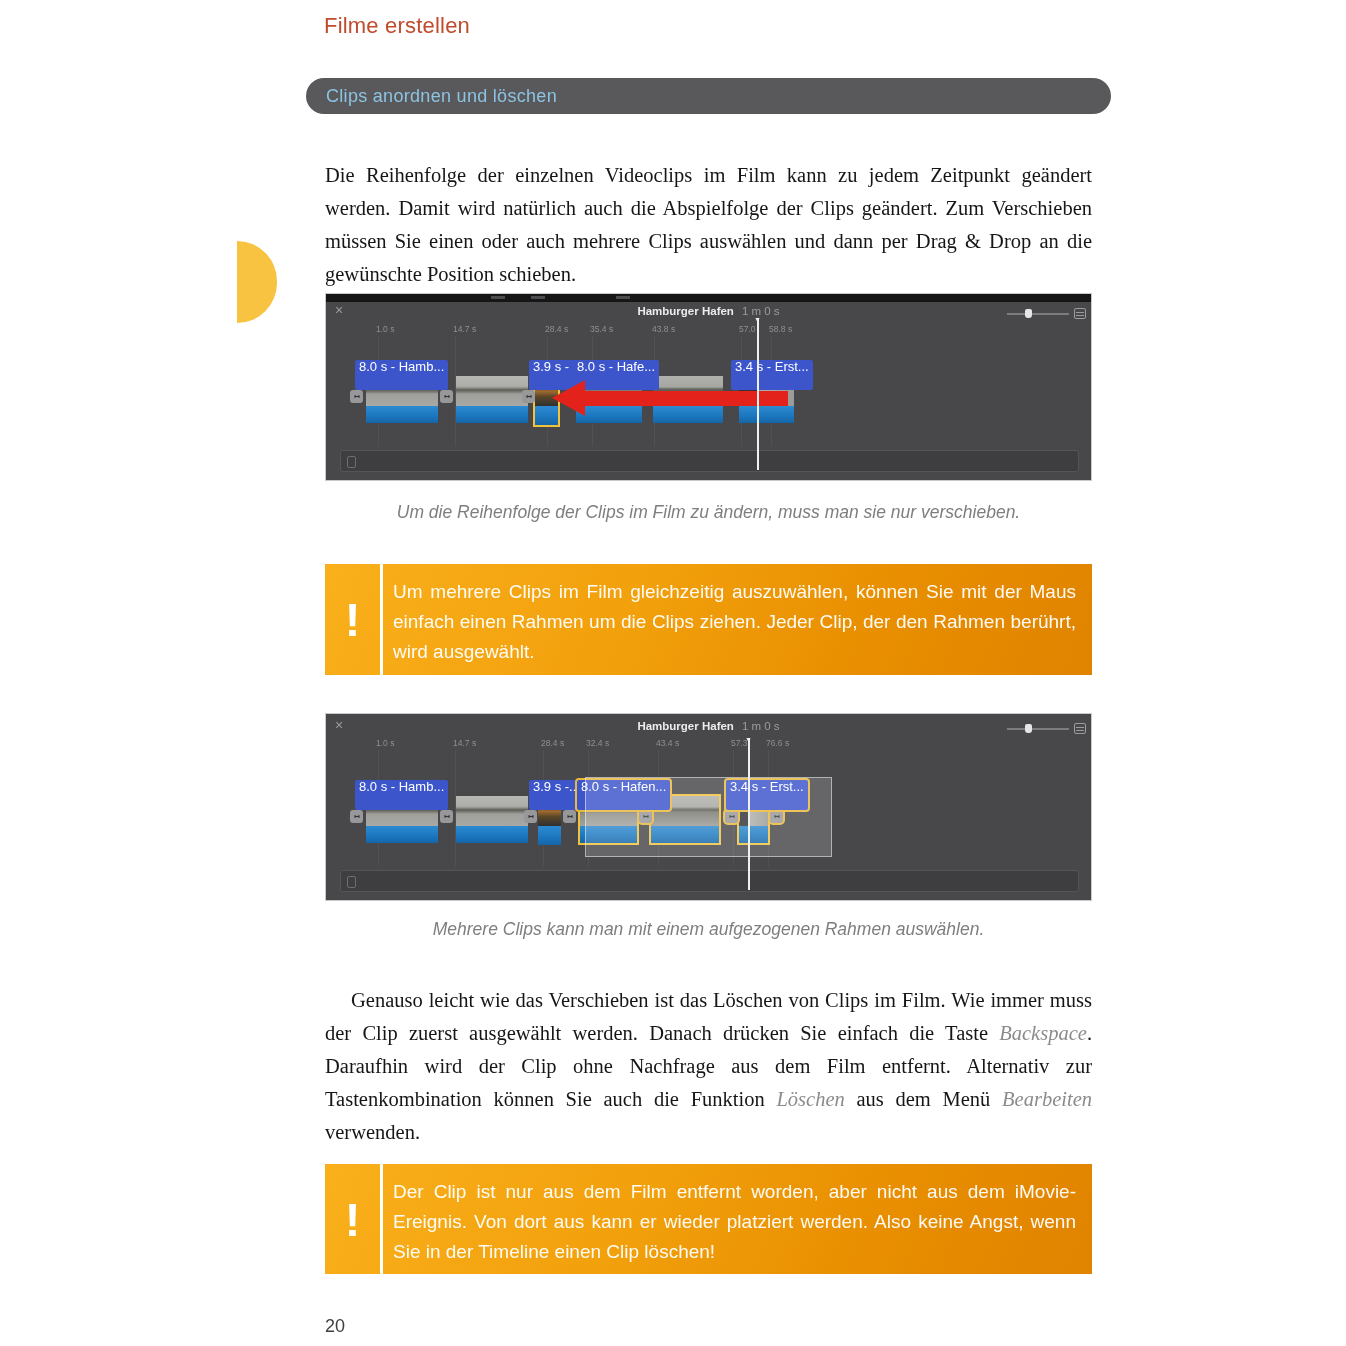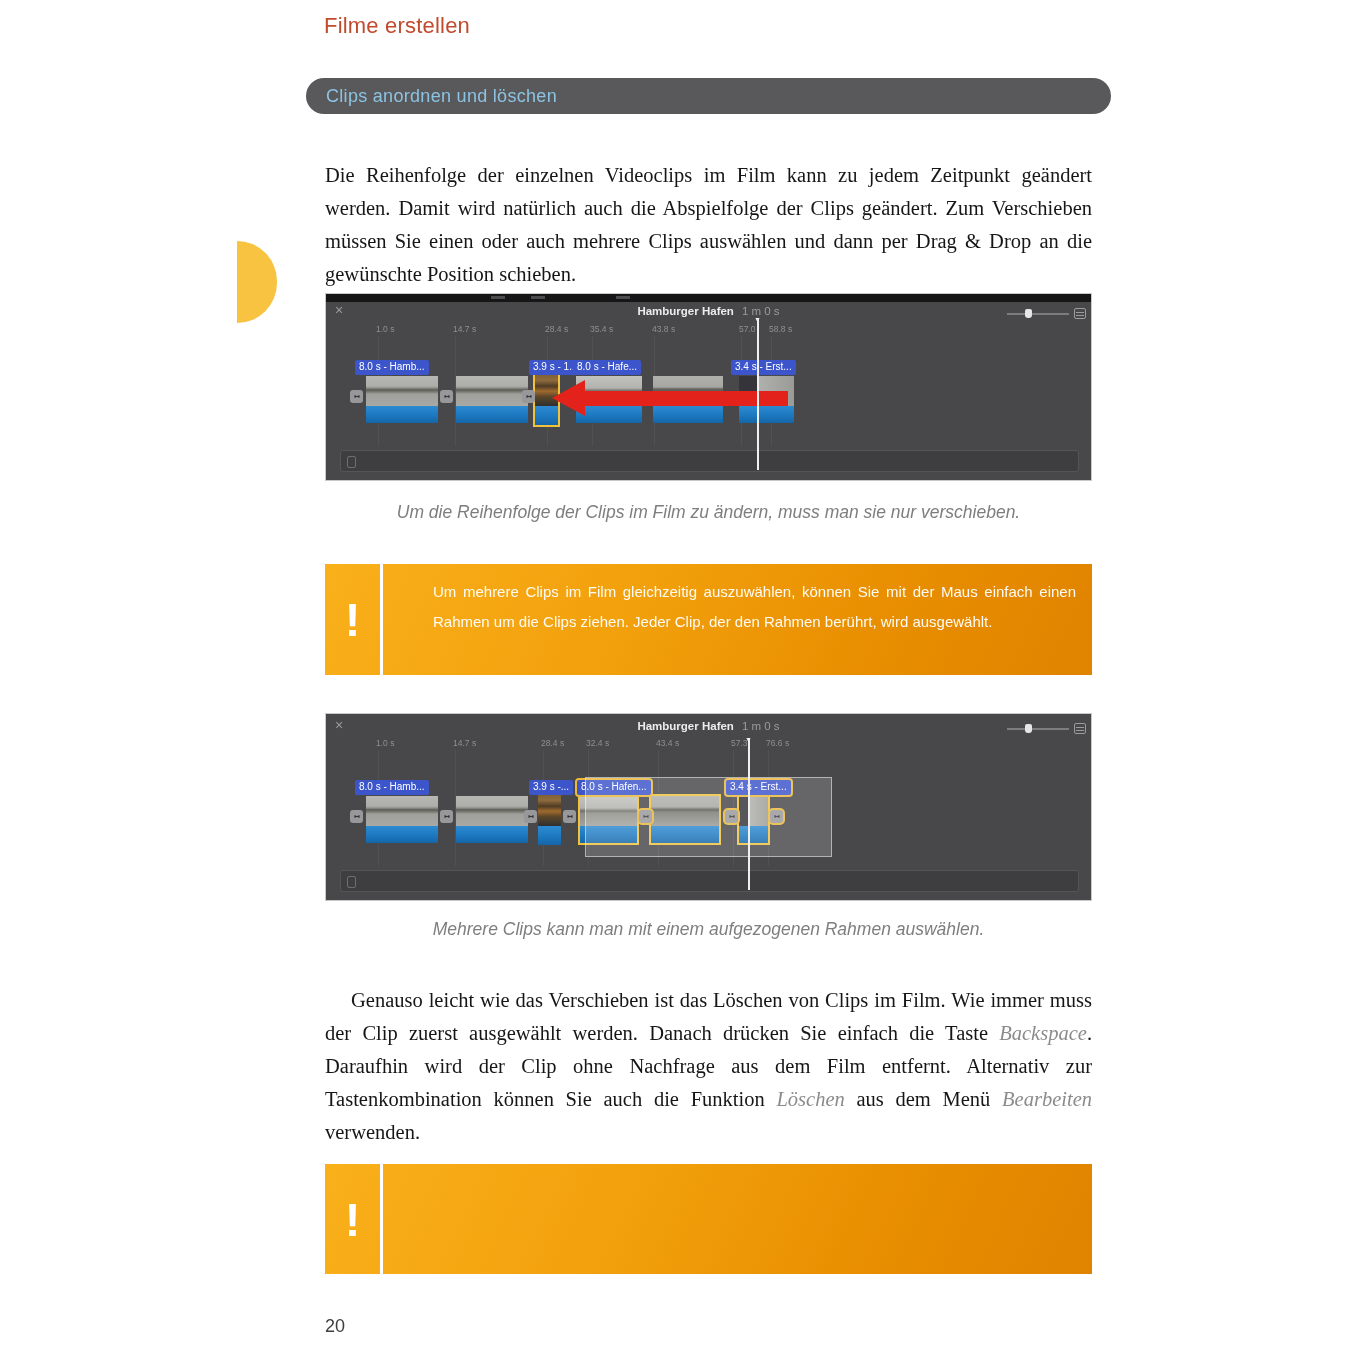--- a/index.html
+++ b/index.html
@@ -18,41 +18,41 @@
 
   .caption{position:absolute;left:325px;width:767px;text-align:center;color:#7e7e7e;font-size:17.5px;font-style:italic;}
   #caption1{top:502px;}
   #caption2{top:919px;}
 
   .tipbox{position:absolute;left:325px;width:767px;background:linear-gradient(115deg,#f9b01b 0%,#f2a00c 40%,#e88e00 72%,#e08300 100%);}
   #tip1{top:564px;height:111px;}
   #tip2{top:1164px;height:110px;}
   .tip-icon-col{position:absolute;left:0;top:0;bottom:0;width:55px;display:flex;align-items:center;justify-content:center;color:#fff;font-size:47px;font-weight:700;}
   .tip-divider{position:absolute;left:55px;top:0;bottom:0;width:3px;background:#fff;}
-  .tip-text{position:absolute;left:68px;right:16px;top:13px;color:rgba(255,255,255,.96);font-size:15px;line-height:30px;text-align:justify;margin-left:40px;}
+  .tip-text{position:absolute;left:68px;right:16px;top:13px;color:rgba(255,255,255,.96);font-size:19px;line-height:30px;text-align:justify;}
 
   .page-num{position:absolute;left:325px;top:1316px;font-size:18px;color:#3f3f3f;}
 
   
   .shot{position:absolute;left:325px;width:767px;height:188px;background:#48484a;border:1px solid #c9c9c9;box-sizing:border-box;overflow:hidden;}
   #shot1{top:293px;}
   #shot2{top:713px;}
   .topstrip{position:absolute;left:0;right:0;top:0;height:8px;background:#161617;}
   .topmark{position:absolute;top:2px;width:14px;height:3px;background:#4c4c4e;}
   .tl-close{position:absolute;color:#9b9b9b;font-size:14px;line-height:14px;}
   .tl-title-wrap{position:absolute;left:0;right:0;text-align:center;font-size:11.5px;white-space:nowrap;}
   .tl-title{color:#ececec;font-weight:700;}
   .tl-duration{color:#9b9b9b;margin-left:8px;}
   .tl-slider{position:absolute;width:62px;height:2px;background:#7c7c7e;}
   .tl-slider-thumb{position:absolute;top:-4px;width:7px;height:9px;background:#e6e6e6;border-radius:2px 2px 3px 3px;}
   .tl-appearance{position:absolute;width:12px;height:11px;border:1px solid #9c9c9e;border-radius:2px;box-sizing:border-box;}
   .tl-appearance:before{content:"";position:absolute;left:1px;right:1px;top:3px;height:1px;background:#9c9c9e;box-shadow:0 3px 0 #9c9c9e;}
   .tick{position:absolute;color:#8f8f91;font-size:8.5px;white-space:nowrap;}
   .gridline{position:absolute;width:1px;background:rgba(255,255,255,.05);}
-  .cliplabel{position:absolute;height:15px;background:#3c55cb;color:#fff;font-size:10px;line-height:13px;padding:0 4px;border-radius:2px;white-space:nowrap;z-index:3;}
+  .cliplabel{position:absolute;height:30px;background:#3c55cb;color:#fff;font-size:13px;line-height:13px;padding:0 4px;border-radius:2px;white-space:nowrap;z-index:3;}
   .cliplabel.sel{box-shadow:0 0 0 2px #e8b93a;}
   .clip{position:absolute;z-index:1;}
   .clip.selected{outline:2px solid #f0c23e;}
   .clip .thumb{position:absolute;left:0;right:0;top:0;height:64%;}
   .clip .water{position:absolute;left:0;right:0;bottom:0;height:36%;background:linear-gradient(180deg,#2e8ad0 0%,#1c78c0 55%,#1565a8 100%);}
   .thumb.ships{background:linear-gradient(180deg,#b7b7b3 0%,#adada9 34%,#90908a 40%,#5e5e58 46%,#77776f 52%,#9f9f9b 60%,#a8a8a4 100%);}
   .thumb.ships2{background:linear-gradient(180deg,#c2c2be 0%,#b2b2ae 40%,#6e6e68 50%,#8e8e88 58%,#a2a29e 100%);}
   .thumb.ships3{background:linear-gradient(180deg,#b0b0ac 0%,#a6a6a2 36%,#585852 46%,#7a7a74 54%,#9a9a96 100%);}
   .thumb.ships4{background:linear-gradient(90deg,#34343a 0%,#34343a 34%,#b0b0ac 35%,#9a9a96 100%);}
   .thumb.rust{background:linear-gradient(180deg,#7a5c34 0%,#8f6c3e 22%,#4e3c24 40%,#a06a2e 55%,#5a4628 72%,#303030 100%);}
@@ -222,16 +222,17 @@
 
   <div id="caption2" class="caption">Mehrere Clips kann man mit einem aufgezogenen Rahmen auswählen.</div>
 
   <div id="para2" class="body-text"><span>Genauso leicht wie das Verschieben ist das Löschen von Clips im Film. Wie immer muss der Clip zuerst ausgewählt werden. Danach drücken Sie einfach die Taste </span><span class="em-gray">Backspace</span><span>. Daraufhin wird der Clip ohne Nachfrage aus dem Film entfernt. Alternativ zur Tastenkombination können Sie auch die Funktion </span><span class="em-gray">Löschen</span><span> aus dem Menü </span><span class="em-gray">Bearbeiten</span><span> verwenden.</span></div>
 
   <div id="tip2" class="tipbox">
     <div class="tip-icon-col">
       <span>!</span>
     </div>
     <div class="tip-divider"></div>
+    <div class="tip-text">Der Clip ist nur aus dem Film entfernt worden, aber nicht aus dem iMovie-Ereignis. Von dort aus kann er wieder platziert werden. Also keine Angst, wenn Sie in der Timeline einen Clip löschen!</div>
   </div>
 
   <div class="page-num">20</div>
 </div>
 
 </body></html>

